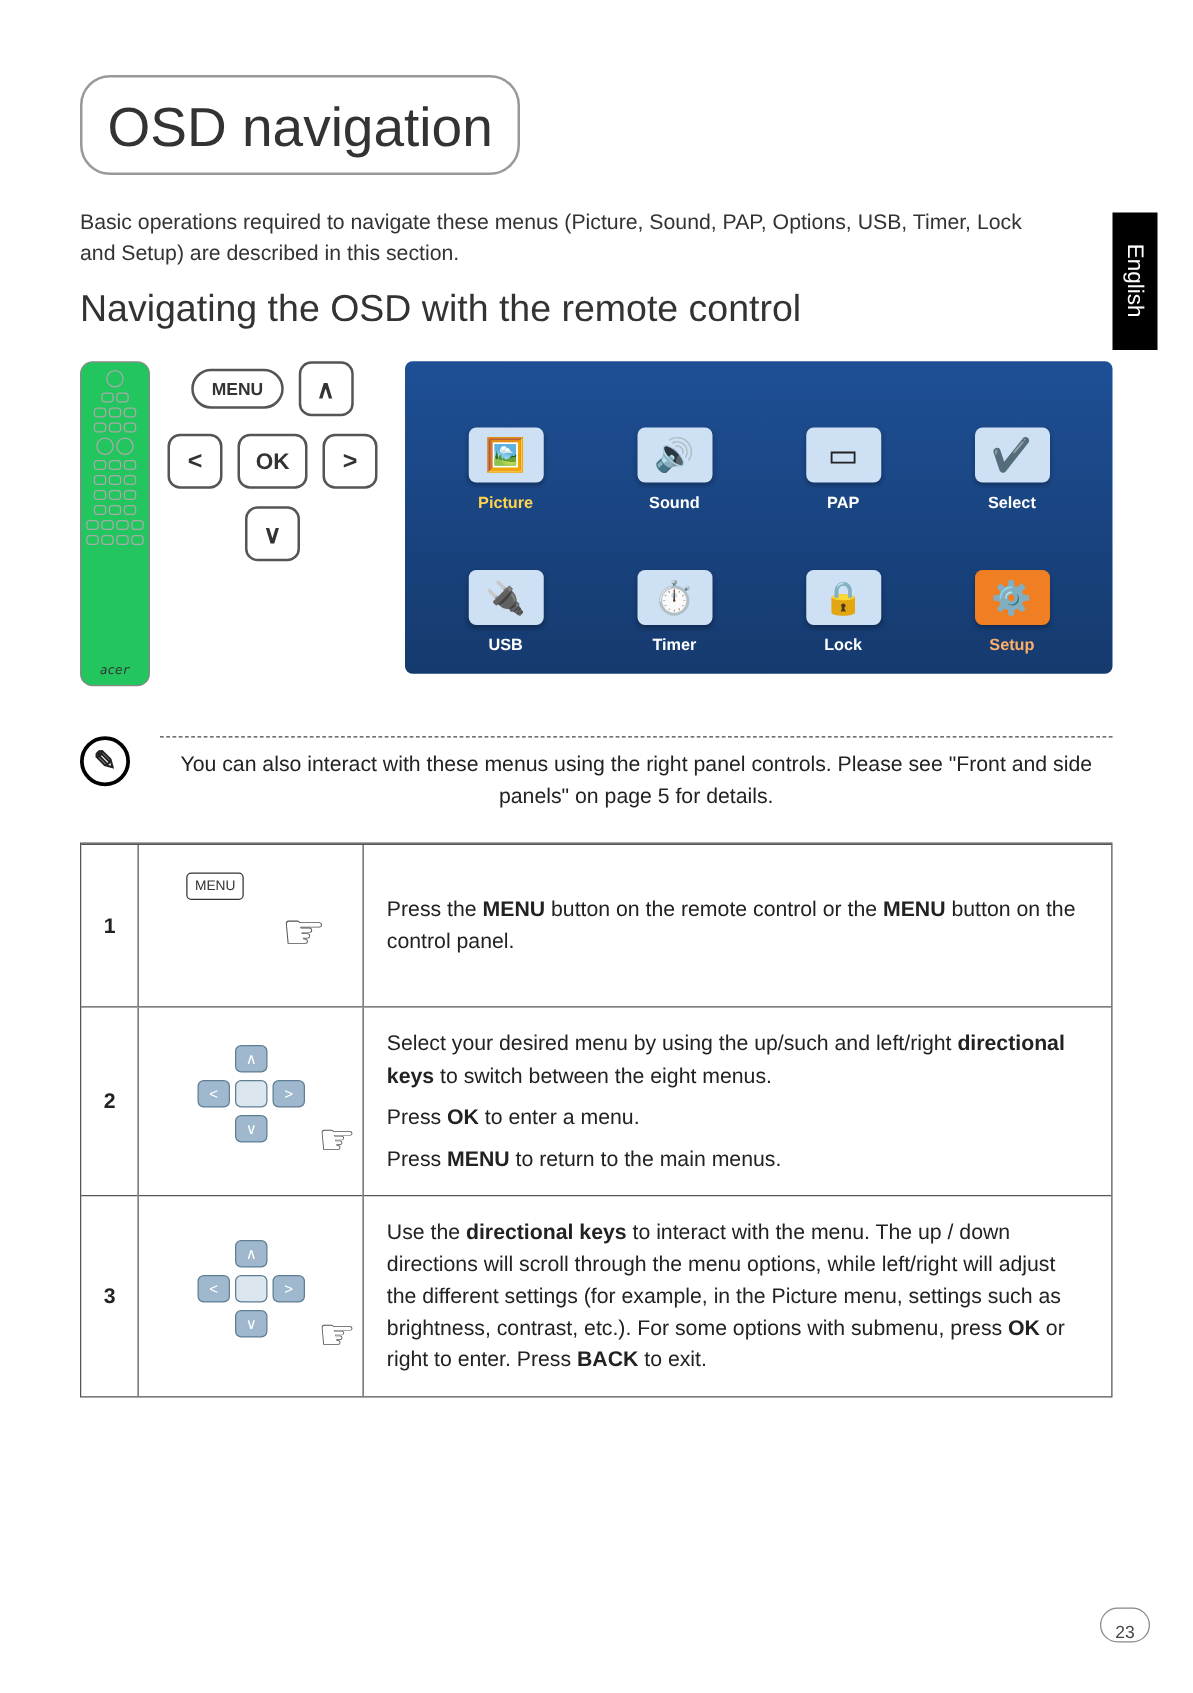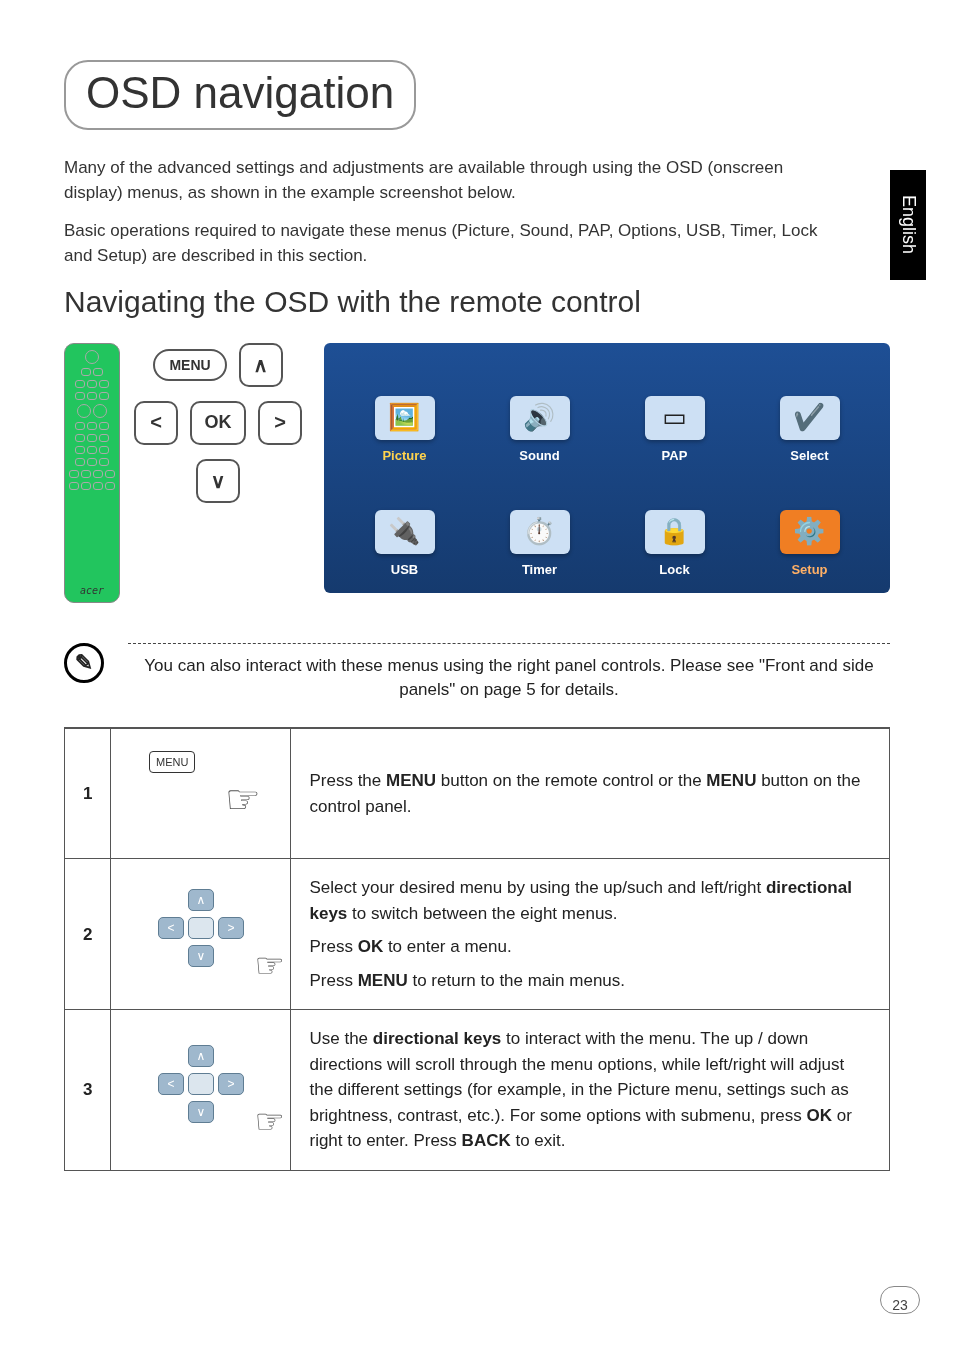--- a/index.html
+++ b/index.html
@@ -1,21 +1,21 @@
 <!DOCTYPE html>
 <html><head>
 <meta charset="utf-8">
 <style>
   * { box-sizing: border-box; margin: 0; padding: 0; }
   html, body { width: 954px; height: 1354px; background: #fff; font-family: "Segoe UI", Arial, sans-serif; color: #222; }
   .page { position: relative; width: 954px; height: 1354px; padding: 60px 64px 40px 64px; }
   .side-tab { position: absolute; right: 28px; top: 170px; width: 36px; height: 110px; background: #000; color: #fff; display: flex; align-items: center; justify-content: center; }
   .side-tab span { writing-mode: vertical-rl; font-size: 18px; transform: rotate(0deg); }
   .page-badge { position: absolute; right: 34px; bottom: 40px; width: 40px; height: 28px; border: 1px solid #888; border-radius: 14px; display: flex; align-items: flex-end; justify-content: center; font-size: 14px; color: #444; }
-  h1.section-title { display: inline-block; padding: 6px 20px 10px 20px; border: 2px solid #999; border-radius: 24px; font-size: 44px; font-weight: 500; color: #333; margin-bottom: 26px; }
+  h1.section-title { display: inline-block; padding: 16px 20px 10px 20px; border: 2px solid #999; border-radius: 24px; font-size: 44px; font-weight: 500; color: #333; margin-bottom: 26px; }
   p.intro { font-size: 17px; line-height: 1.45; color: #333; margin-bottom: 14px; max-width: 770px; }
   h2.subtitle { font-size: 30px; font-weight: 500; color: #333; margin: 16px 0 24px 0; }
   .figure-row { display: flex; gap: 22px; align-items: flex-start; margin-bottom: 40px; }
   .remote-block { display: flex; gap: 14px; align-items: flex-start; }
   .remote-outline { width: 56px; height: 260px; border: 1.5px solid #888; border-radius: 10px; background: #22c55e; padding: 6px 4px; display: flex; flex-direction: column; align-items: center; gap: 4px; font-family: monospace; font-size: 8px; color: #666; }
   .remote-outline .tiny-row { display: flex; gap: 2px; }
   .remote-outline .k { border:1px solid #aaa; border-radius:3px; width:10px; height:8px; }
   .remote-outline .c { border:1px solid #aaa; border-radius:50%; width:14px; height:14px; }
   .remote-outline .logo { margin-top:auto; font-style: italic; font-size: 10px; color:#333; }
   .key-group { display: flex; flex-direction: column; align-items: center; gap: 14px; }
@@ -65,21 +65,20 @@
 
   <div class="side-tab">
       <span>English</span>
     </div>
   <div class="page-badge">
       <span>23</span>
     </div>
 
   <h1 class="section-title">OSD navigation</h1>
 
-  <p class="intro">Many of the advanced settings and adjustments are available through using the OSD (onscreen display) menus, as shown in the example screenshot below.</p>
   <p class="intro">Basic operations required to navigate these menus (Picture, Sound, PAP, Options, USB, Timer, Lock and Setup) are described in this section.</p>
 
   <h2 class="subtitle">Navigating the OSD with the remote control</h2>
 
   <div class="figure-row">
     <div class="remote-block">
       <div class="remote-outline">
         <div class="tiny-row">
             <span class="c"></span>
           </div>

